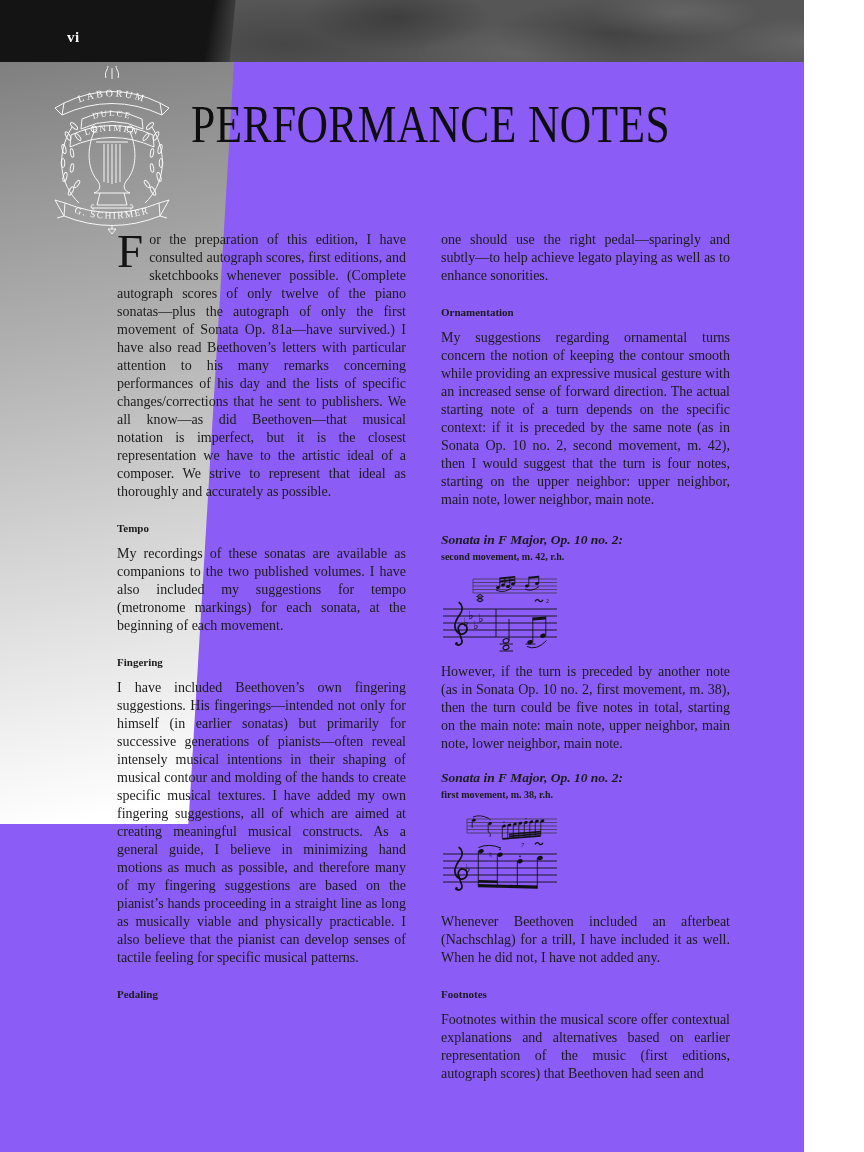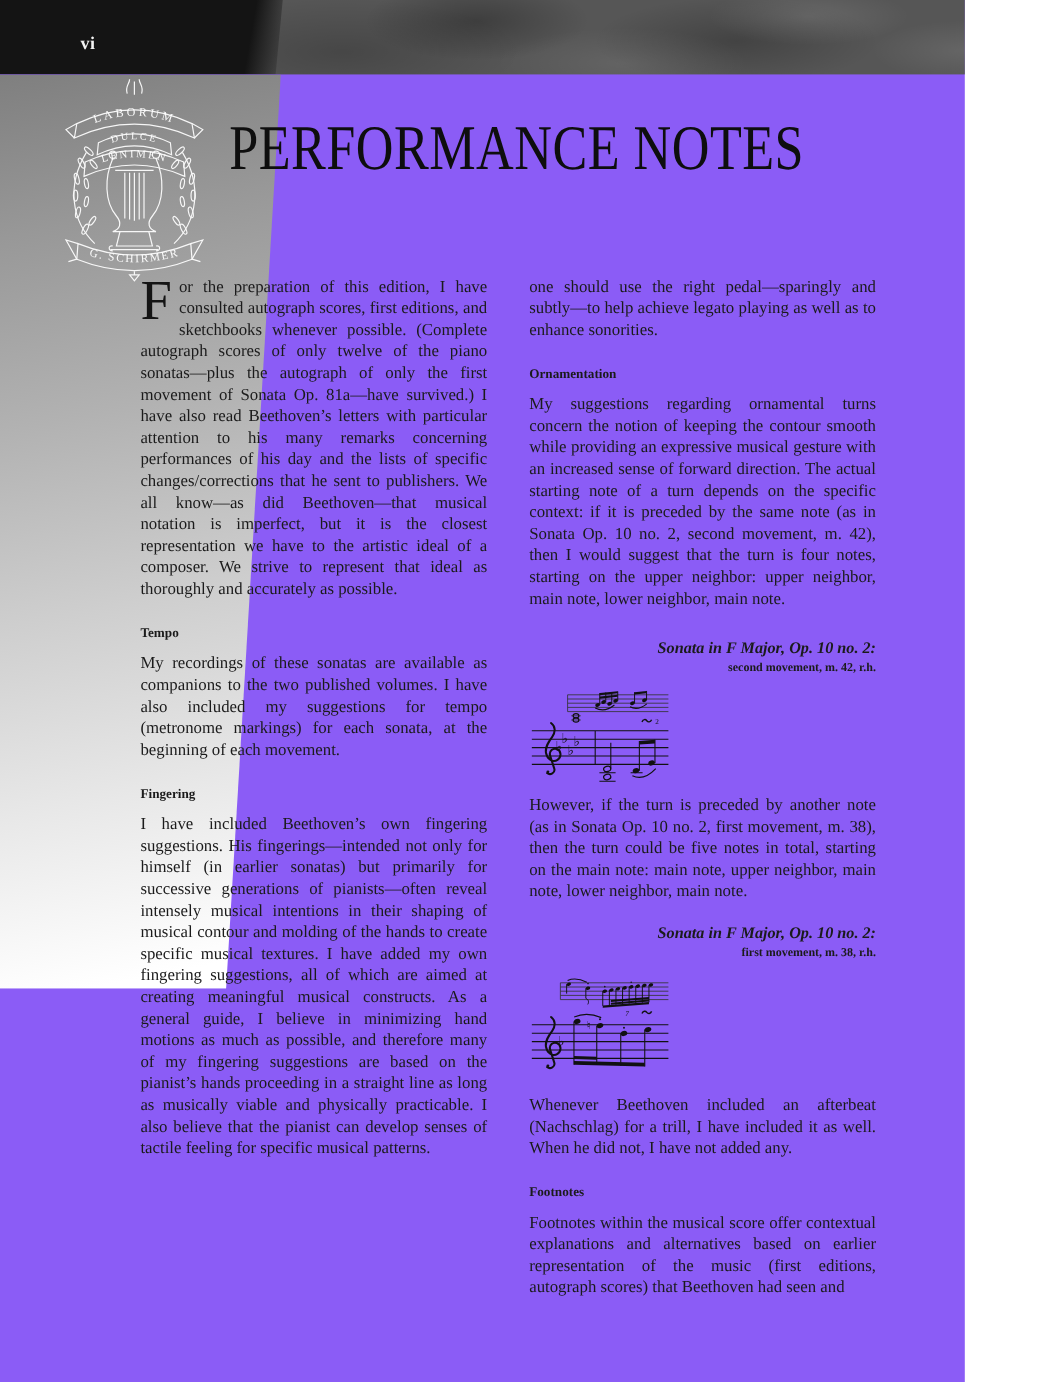--- a/index.html
+++ b/index.html
@@ -53,21 +53,21 @@
   .col-right { left:441px; }
 
   p.body { font-size:14px; line-height:18px; text-align:justify; color:#1b1b1b; }
   h3.head { font-size:11px; line-height:19px; font-weight:700; margin-top:18px; }
   h3.head + p.body { margin-top:7px; }
 
   .dropcap {
     float:left; font-size:47px; line-height:35px; padding:3px 6px 0 0; color:#141414;
   }
 
-  .cap { margin-top:22px;text-align:right; }
+  .cap { margin-top:22px; }
   .cap .l1 { font-size:13.5px; line-height:17px; font-weight:700; font-style:italic; }
   .cap .l2 { font-size:10px; line-height:17px; font-weight:700; }
 
   .music { display:block; margin:7px 0 0 2px; }
   .after-music { margin-top:9px; }
 
   .mt16 { margin-top:16px; }
   .mt20 { margin-top:20px; }
   .mt13 { margin-top:13px; }
 </style>
@@ -149,20 +149,21 @@
 
   <div class="col col-left">
     <p class="body"><span class="dropcap">F</span><span>or the preparation of this edition, I have consulted autograph scores, first editions, and sketchbooks whenever possible. (Complete autograph scores of only twelve of the piano sonatas—plus the autograph of only the first movement of Sonata Op. 81a—have survived.) I have also read Beethoven’s letters with particular attention to his many remarks concerning performances of his day and the lists of specific changes/corrections that he sent to publishers. We all know—as did Beethoven—that musical notation is imperfect, but it is the closest representation we have to the artistic ideal of a composer. We strive to represent that ideal as thoroughly and accurately as possible.</span></p>
 
     <h3 class="head">Tempo</h3>
     <p class="body">My recordings of these sonatas are available as companions to the two published volumes. I have also included my suggestions for tempo (metronome markings) for each sonata, at the beginning of each movement.</p>
 
     <h3 class="head">Fingering</h3>
     <p class="body">I have included Beethoven’s own fingering suggestions. His fingerings—intended not only for himself (in earlier sonatas) but primarily for successive generations of pianists—often reveal intensely musical intentions in their shaping of musical contour and molding of the hands to create specific musical textures. I have added my own fingering suggestions, all of which are aimed at creating meaningful musical constructs. As a general guide, I believe in minimizing hand motions as much as possible, and therefore many of my fingering suggestions are based on the pianist’s hands proceeding in a straight line as long as musically viable and physically practicable. I also believe that the pianist can develop senses of tactile feeling for specific musical patterns.</p>
 
+    <h3 class="head mt13">Pedaling</h3>
   </div>
 
   <div class="col col-right">
     <p class="body">one should use the right pedal—sparingly and subtly—to help achieve legato playing as well as to enhance sonorities.</p>
 
     <h3 class="head mt20">Ornamentation</h3>
     <p class="body">My suggestions regarding ornamental turns concern the notion of keeping the contour smooth while providing an expressive musical gesture with an increased sense of forward direction. The actual starting note of a turn depends on the specific context: if it is preceded by the same note (as in Sonata Op. 10 no. 2, second movement, m. 42), then I would suggest that the turn is four notes, starting on the upper neighbor: upper neighbor, main note, lower neighbor, main note.</p>
 
     <div class="cap">
       <div class="l1">Sonata in F Major, Op. 10 no. 2:</div>

